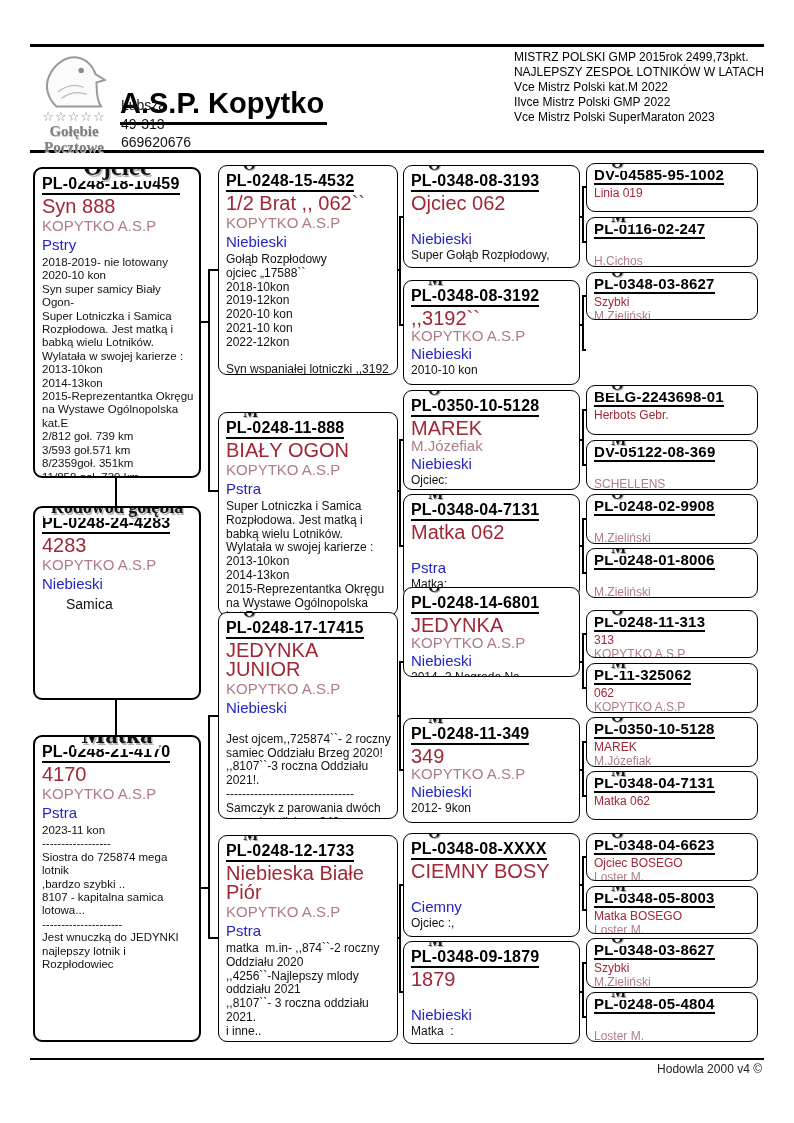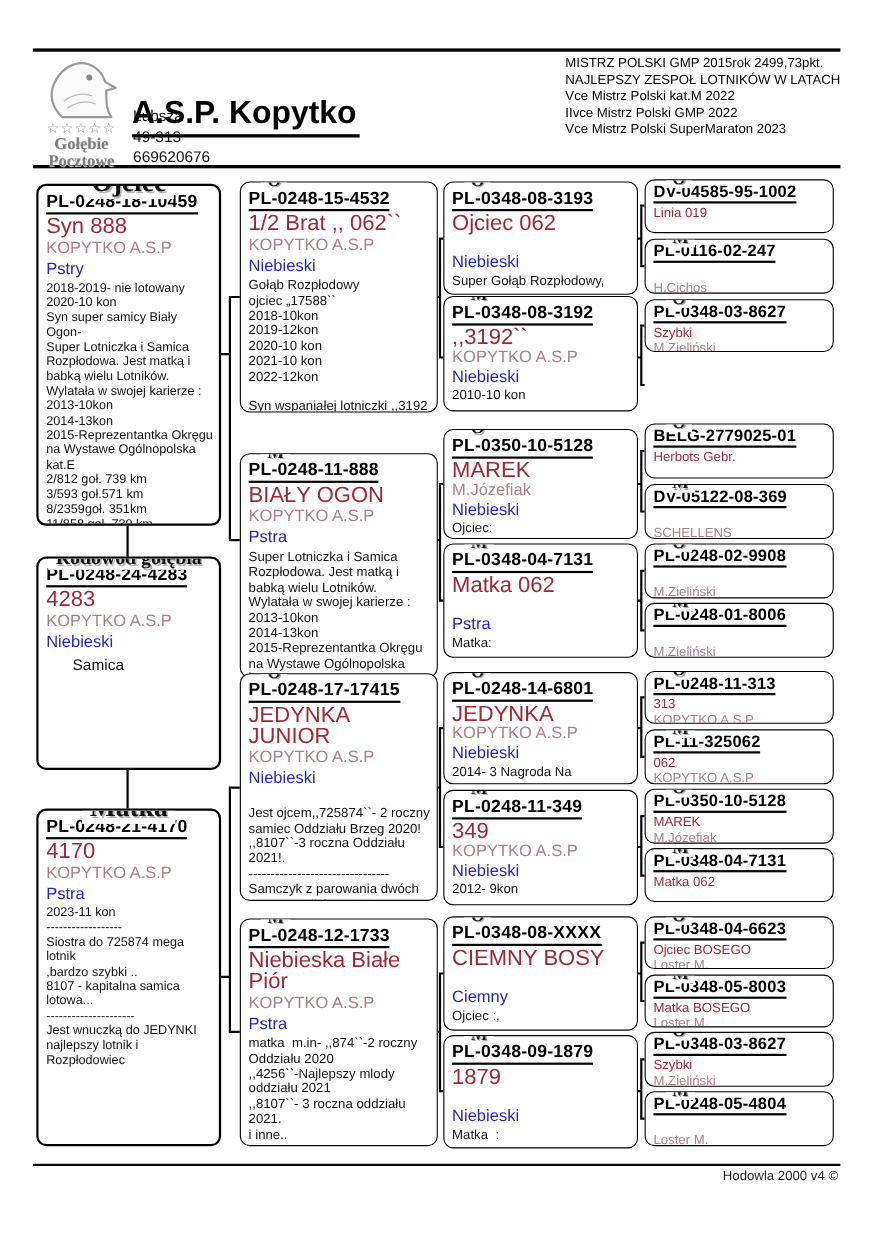--- a/index.html
+++ b/index.html
@@ -230,21 +230,21 @@
 
   <div class="pbox g3" style="top:165px;height:103px">
     <div class="box-label">O</div>
     <span class="ring">PL-0348-08-3193</span>
     <div class="name">Ojciec 062</div>
     <div class="breeder"></div>
     <div class="pcolor">Niebieski</div>
     <div class="info">Super Gołąb Rozpłodowy,</div>
   </div>
 
-  <div class="pbox g3" style="top:269px;height:105px">
+  <div class="pbox g3" style="top:280px;height:105px">
     <div class="box-label">M</div>
     <span class="ring">PL-0348-08-3192</span>
     <div class="name">,,3192``</div>
     <div class="breeder">KOPYTKO A.S.P</div>
     <div class="pcolor">Niebieski</div>
     <div class="info">2010-10 kon</div>
   </div>
 
   <div class="pbox g3" style="top:390px;height:100px">
     <div class="box-label">O</div>
@@ -257,21 +257,21 @@
 
   <div class="pbox g3" style="top:494px;height:104px">
     <div class="box-label">M</div>
     <span class="ring">PL-0348-04-7131</span>
     <div class="name">Matka 062</div>
     <div class="breeder"></div>
     <div class="pcolor">Pstra</div>
     <div class="info">Matka:</div>
   </div>
 
-  <div class="pbox g3" style="top:611px;height:102px">
+  <div class="pbox g3" style="top:587px;height:90px">
     <div class="box-label">O</div>
     <span class="ring">PL-0248-14-6801</span>
     <div class="name">JEDYNKA</div>
     <div class="breeder">KOPYTKO A.S.P</div>
     <div class="pcolor">Niebieski</div>
     <div class="info">2014- 3 Nagroda Na</div>
   </div>
 
   <div class="pbox g3" style="top:718px;height:105px">
     <div class="box-label">M</div>
@@ -313,21 +313,21 @@
     <div class="breeder">H.Cichos</div>
   </div>
   <div class="pbox g4" style="top:272px;height:48px">
     <div class="box-label">O</div>
     <span class="ring">PL-0348-03-8627</span>
     <div class="name">Szybki</div>
     <div class="breeder">M.Zieliński</div>
   </div>
   <div class="pbox g4" style="top:385px;height:50px">
     <div class="box-label">O</div>
-    <span class="ring">BELG-2779025-01</span>
+    <span class="ring">BELG-2243698-01</span>
     <div class="name">Herbots Gebr.</div>
     <div class="breeder"></div>
   </div>
   <div class="pbox g4" style="top:440px;height:50px">
     <div class="box-label">M</div>
     <span class="ring">DV-05122-08-369</span>
     <div class="name"></div>
     <div class="breeder">SCHELLENS</div>
   </div>
   <div class="pbox g4" style="top:494px;height:50px">

